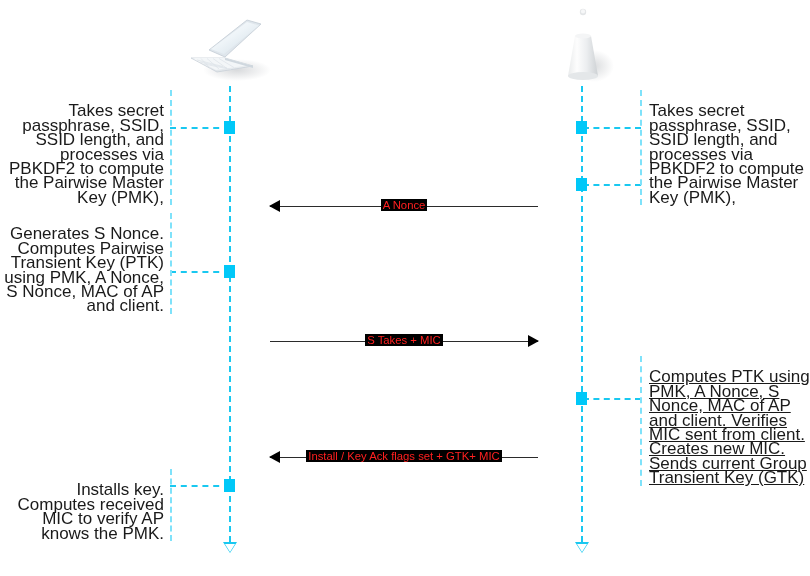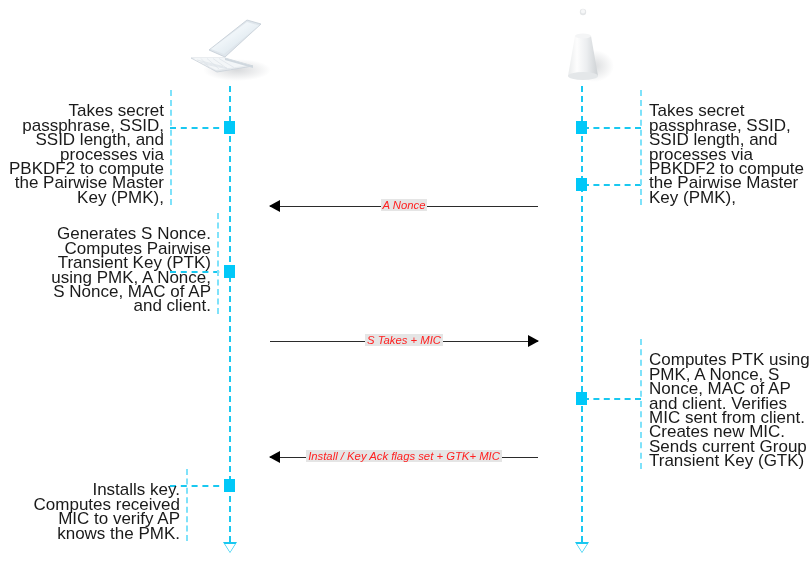--- a/index.html
+++ b/index.html
@@ -117,23 +117,22 @@
     position: absolute;
     top: -1px;
     left: 0;
     width: 100%;
     text-align: center;
     font-size: 11.3px;
     line-height: 18px;
     color: #FF2020;
   }
   .msg-label span {
-    background: #e5e5e5;
+    background: #000000;
     padding: 0 2px;
-    font-style: italic;
   }
 </style>
 </head>
 <body>
 
 <div id="canvas">
 
   <div class="actor" style="left:175px; top:2px;">
     <svg width="110" height="86" viewBox="0 0 110 86">
       <defs>
@@ -224,30 +223,30 @@
 
   <div class="note note-left" style="left:0px; top:90px; width:164px;">
     <span>Takes secret passphrase, SSID, SSID length, and processes via PBKDF2 to compute the Pairwise Master Key (PMK),</span>
   </div>
 
   <div class="note note-right" style="left:640px; top:90px; width:162px;">
     <span>Takes secret passphrase, SSID, SSID length, and processes via PBKDF2 to compute the Pairwise Master Key (PMK),</span>
   </div>
 
 
-  <div class="note note-left" style="left:0px; top:213px; width:164px;padding-left:47px;">
+  <div class="note note-left" style="left:0px; top:213px; width:164px;">
     <span>Generates S Nonce.  Computes Pairwise Transient Key (PTK) using PMK, A Nonce, S Nonce, MAC of AP and client.</span>
   </div>
 
 
-  <div class="note note-right" style="left:640px; top:339px; width:162px;">
+  <div class="note note-right" style="left:640px; top:356px; width:162px;text-decoration:underline;">
     <span>Computes PTK using PMK, A Nonce, S Nonce, MAC of AP and client.  Verifies MIC sent from client.  Creates new MIC.  Sends current Group Transient Key (GTK)</span>
   </div>
 
-  <div class="note note-left" style="left:0px; top:469px; width:164px;margin-left:16px;">
+  <div class="note note-left" style="left:0px; top:469px; width:164px;">
     <span>Installs key.  Computes received MIC to verify AP knows the PMK.</span>
   </div>
 
   <div class="message" style="left:270px; top:197px; width:268px;">
     <div class="msg-line"></div>
     <div class="msg-head msg-head-left"></div>
     <div class="msg-label"><span>A Nonce</span></div>
   </div>
 
   <div class="message" style="left:270px; top:332px; width:268px;">

